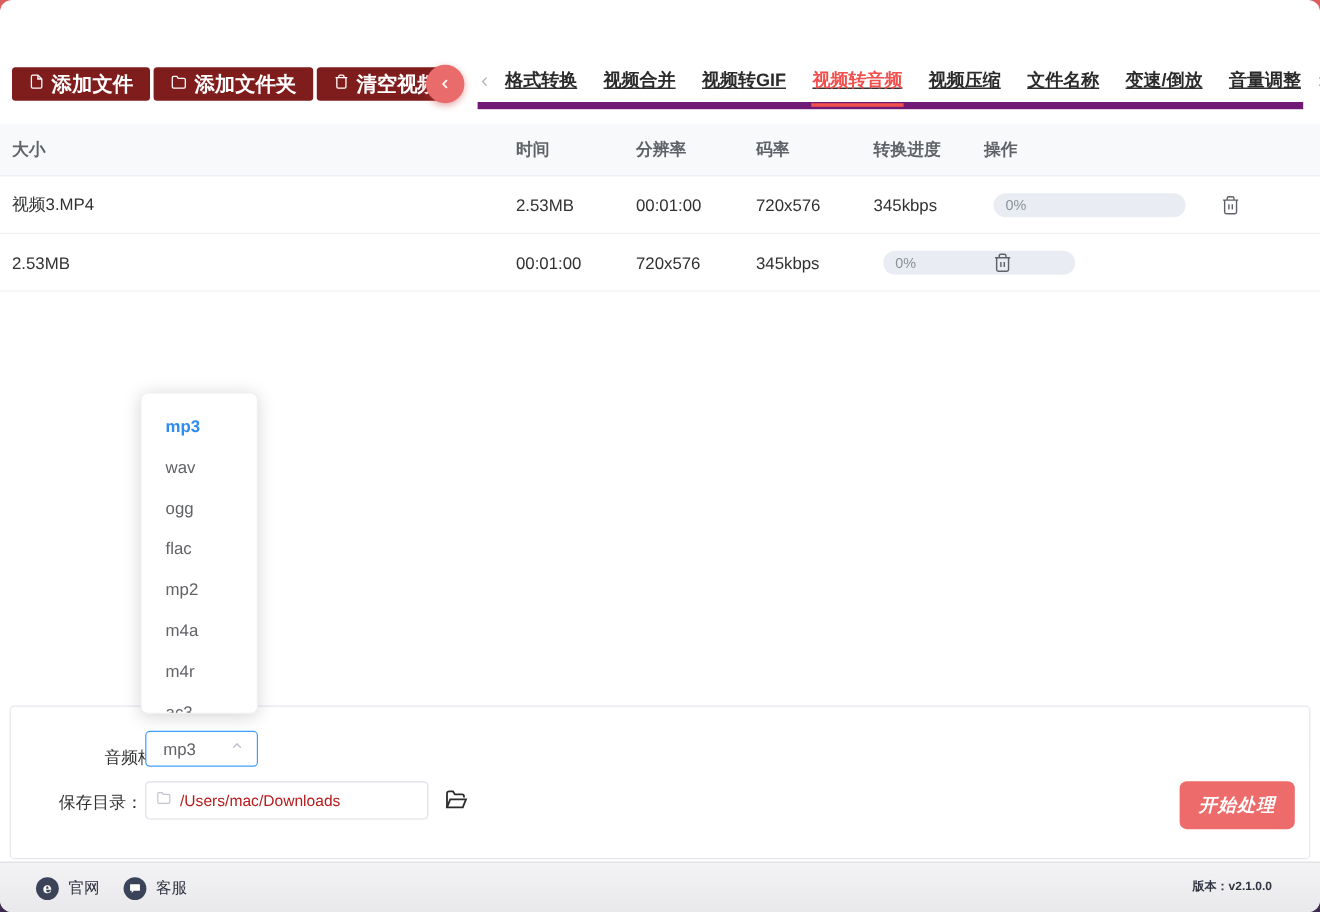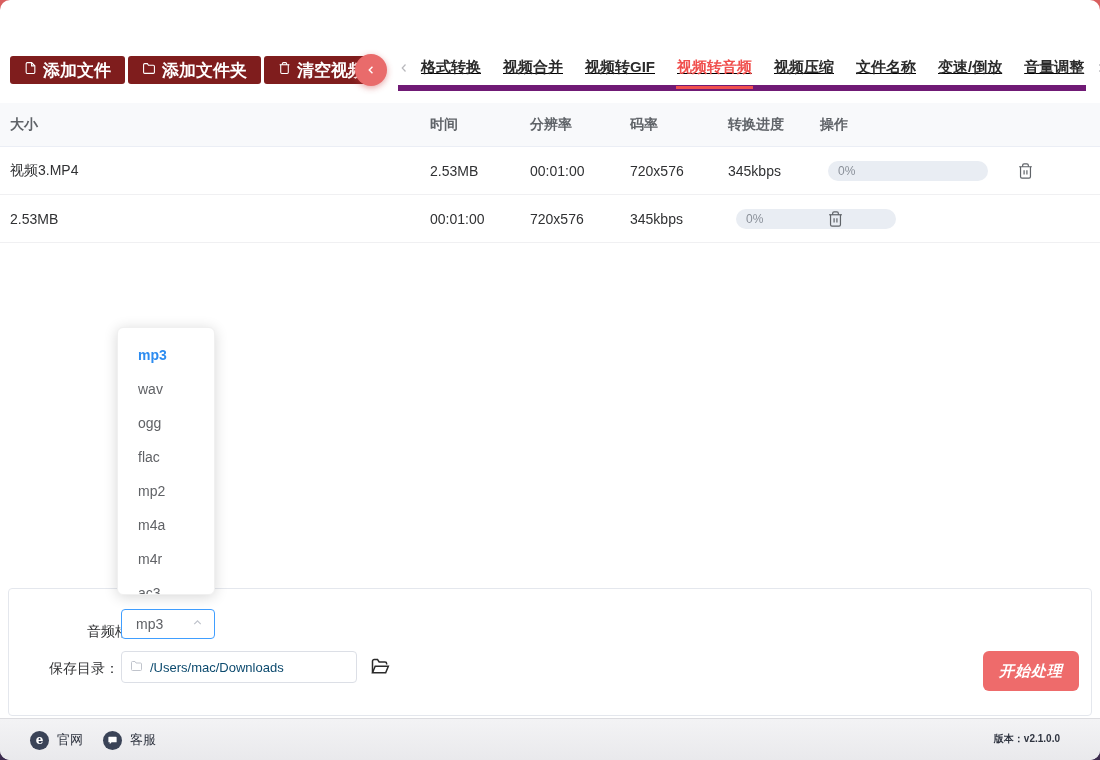--- a/index.html
+++ b/index.html
@@ -77,21 +77,21 @@
   .bottom-panel { position:absolute; left:8px; right:8px; top:588px; height:128px;
     background:#fff; border:1px solid #e4e7ed; border-radius:4px; }
   .bp-label { position:absolute; font-size:14px; color:#303133; }
   .fmt-select { position:absolute; left:112px; top:20px; width:94px; height:30px;
     border:1px solid #409eff; border-radius:4px; background:#fff; cursor:pointer;
     display:flex; align-items:center; justify-content:space-between; padding:0 10px 0 14px; }
   .fmt-select .val { font-size:14px; color:#606266; }
   .dir-input-wrap { position:absolute; left:112px; top:62px; width:236px; height:32px;
     border:1px solid #dcdfe6; border-radius:4px; background:#fff;
     display:flex; align-items:center; padding:0 8px; gap:7px; }
-  .dir-input-wrap input { border:none; outline:none; font-size:13px; color:#0c4a6e;
+  .dir-input-wrap input { border:none; outline:none; font-size:13px; color:#b91c1c;
     width:100%; font-family:inherit; background:transparent; }
   .browse-btn { position:absolute; left:358px; top:66px; background:none; border:none;
     cursor:pointer; width:26px; height:24px; display:flex; align-items:center; justify-content:center; }
   .start-btn { position:absolute; left:974px; top:62px; width:96px; height:40px;
     background:#ee6b6b; color:#fff; border:none; border-radius:6px; font-size:15px;
     font-weight:bold; cursor:pointer; font-family:inherit; letter-spacing:1px;font-style:italic; }
   
   .footer { position:absolute; left:0; bottom:0; width:100%; height:42px;
     background:linear-gradient(180deg,#f3f3f5,#e9e9ec); border-top:1px solid #dcdce0; }
   .foot-link { position:absolute; top:0; height:42px; display:flex; align-items:center;

